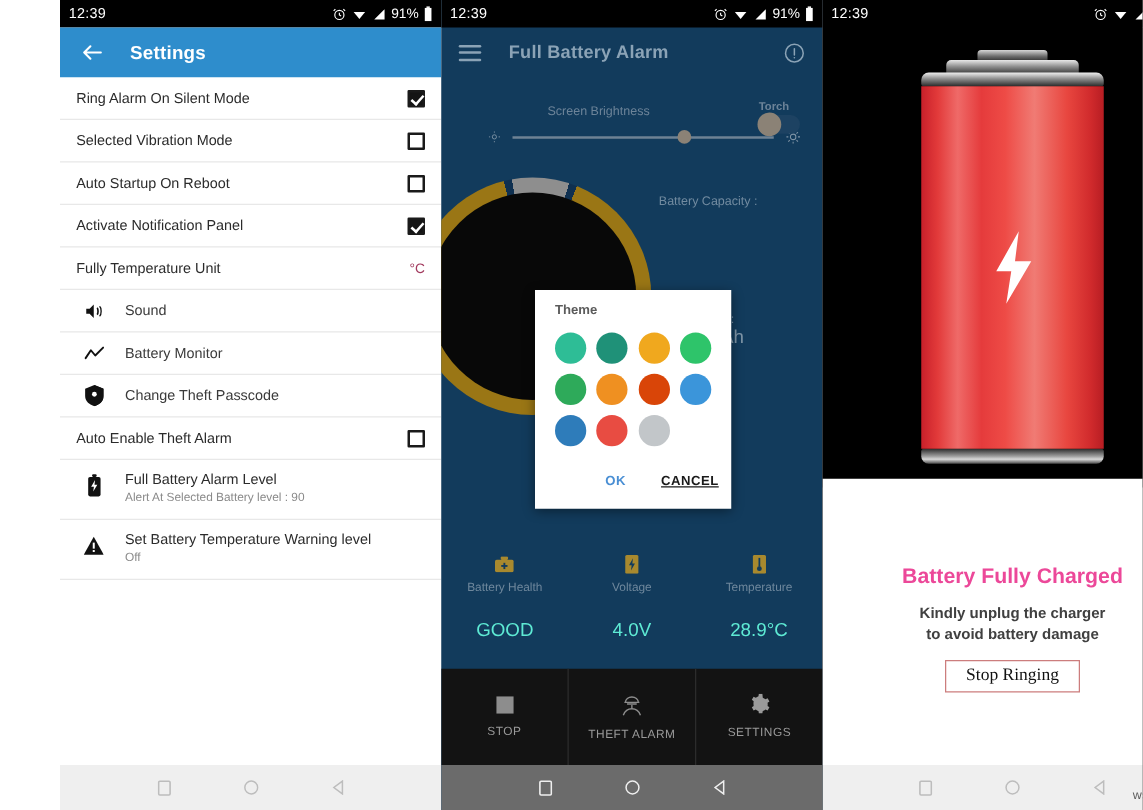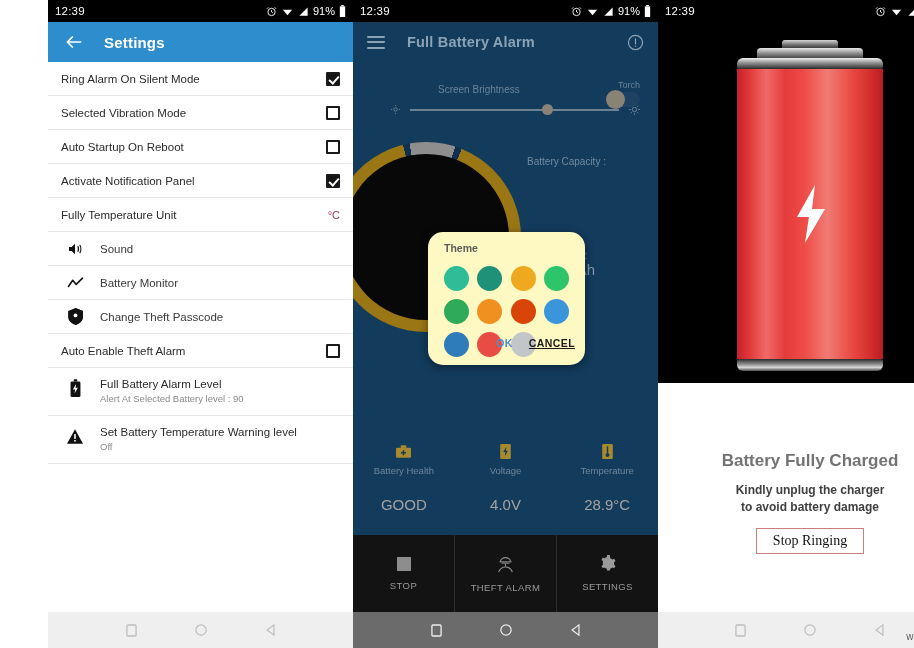--- a/index.html
+++ b/index.html
@@ -77,21 +77,21 @@
             justify-content:space-between; flex:0 0 auto; }
   .burger i { display:block; height:2px; background:#8ba3b6; border-radius:1px; }
 
   .bright-wrap { position:relative; height:46px; margin-top:22px; }
   .bright-label { position:absolute; left:85px; top:0px; font-size:10px; color:#6c8398; }
   .bright-row { position:absolute; left:38px; right:18px; top:20px;
                 display:flex; align-items:center; gap:10px; }
   .slider-track { position:relative; flex:1; height:2px; background:#6e8294; }
   .slider-thumb { position:absolute; left:63%; top:-5px; width:11px; height:11px;
                   border-radius:50%; background:#8b8276; }
-  .torch-wrap { position:absolute; right:18px; top:-4px; text-align:right; }
+  .torch-wrap { position:absolute; right:18px; top:-4px; text-align:left;font-weight:bold; }
   .torch-lbl { font-size:9px; color:#6c8398; margin-bottom:2px; }
   .torch-sw { width:33px; height:15px; border-radius:9px; background:#1d4262;
               position:relative; }
   .torch-sw span { position:absolute; left:-1px; top:-2px; width:19px; height:19px;
                    border-radius:50%; background:#8b8276; }
 
   .gauge-area { position:relative; height:250px; }
   .gauge {
     position:absolute; left:-22px; top:12px; width:190px; height:190px;
     border-radius:50%;
@@ -111,39 +111,39 @@
   .cap-lbl { font-size:10px; color:#728ba0; }
   .cap-val { font-size:19px; color:#a8892e; margin-top:5px; display:inline-block; }
   .cap-unit { font-size:15px; color:#7f96a8; margin-left:22px; }
   .cap-block2 { position:absolute; right:4px; top:120px; width:175px; text-align:center; }
 
   .stats { position:absolute; left:0; right:0; top:440px; height:95px;
            display:flex; }
   .stat { flex:1; text-align:center; }
   .stat .sic { height:22px; display:flex; align-items:center; justify-content:center; }
   .stat .sl { font-size:9.5px; color:#6e879c; margin-top:3px; }
-  .stat .sv { font-size:15px; color:#a3a3a3; margin-top:20px; }
+  .stat .sv { font-size:15px; color:#5eead4; margin-top:20px; }
 
   .bottomnav { position:absolute; left:0; right:0; top:535px; height:77px;
                background:#131313; display:flex; }
   .bn { flex:1; display:flex; flex-direction:column; align-items:center;
         justify-content:center; gap:9px; border-right:1px solid #2c2c2c; }
   .bn:last-child { border-right:none; }
   .bn .bl { font-size:9.5px; color:#9a9a9a; letter-spacing:.4px; }
   .dialog {
-    position:absolute; left:75px; top:232px; width:157px; height:133px;
-    background:#fef9c3; box-shadow:0 2px 9px rgba(0,0,0,.45);border-radius:15px;
+    position:absolute; left:75px; top:232px; width:157px; height:175px;
+    background:#ffffff; box-shadow:0 2px 9px rgba(0,0,0,.45);
   }
   .dlg-title { font-size:10.5px; font-weight:bold; color:#5c5c5c;
                padding:10px 0 0 16px; }
   .swatches { display:grid; grid-template-columns:repeat(4,1fr);
               gap:8px 6px; padding:12px 14px 0 16px; }
   .sw { width:25px; height:25px; border-radius:50%; }
   .dlg-actions { position:absolute; right:10px; bottom:16px;
-                 display:flex; align-items:center; gap:16px; }
+                 display:flex; align-items:center; gap:28px; }
   .dlg-ok { font-size:10.5px; font-weight:bold; color:#4a8fd4; letter-spacing:.4px; }
   .dlg-cancel { font-size:10.5px; font-weight:bold; color:#1b1b1b; letter-spacing:.4px;text-decoration:underline; }
 
   
   .battery-stage { position:relative; height:368px; background:#000; }
   .battery {
     position:absolute; left:50%; transform:translateX(-50%); top:18px;
     width:146px;
   }
   .bt-cap-a { width:56px; height:9px; margin:0 auto;
@@ -162,21 +162,21 @@
   }
   .bolt { position:absolute; left:50%; top:50%; transform:translate(-50%,-50%);
           width:44px; height:62px; }
   .bt-rim-bot { width:146px; height:12px; margin:0 auto;
     background:linear-gradient(180deg,#2b2b2b,#9e9e9e 50%,#d8d8d8 70%,#4a4a4a);
     border-radius:2px 2px 6px 6px; }
 
   .alert-card { position:absolute; left:0; right:0; top:383px; bottom:36px;
                 background:#ffffff; display:flex; flex-direction:column;
                 align-items:center; justify-content:flex-start; padding-top:68px; }
-  .alert-title { font-size:17px; font-weight:bold; color:#737373;text-align:right; }
+  .alert-title { font-size:17px; font-weight:bold; color:#ec4899;text-align:right; }
   .alert-sub { font-size:12px; font-weight:bold; color:#404040; text-align:center;
                line-height:17px; margin-top:11px; }
   .stop-btn { margin-top:12px; border:1px solid #cc7d7d; padding:4px 16px;
               font-family:"Liberation Serif", serif; font-size:14px; color:#111;
               background:#fff; }
 
   
   .navbar { position:absolute; left:0; right:0; bottom:0; height:36px;
             display:flex; align-items:center; justify-content:center; gap:58px; }
   .navbar.light { background:#efefef; }

